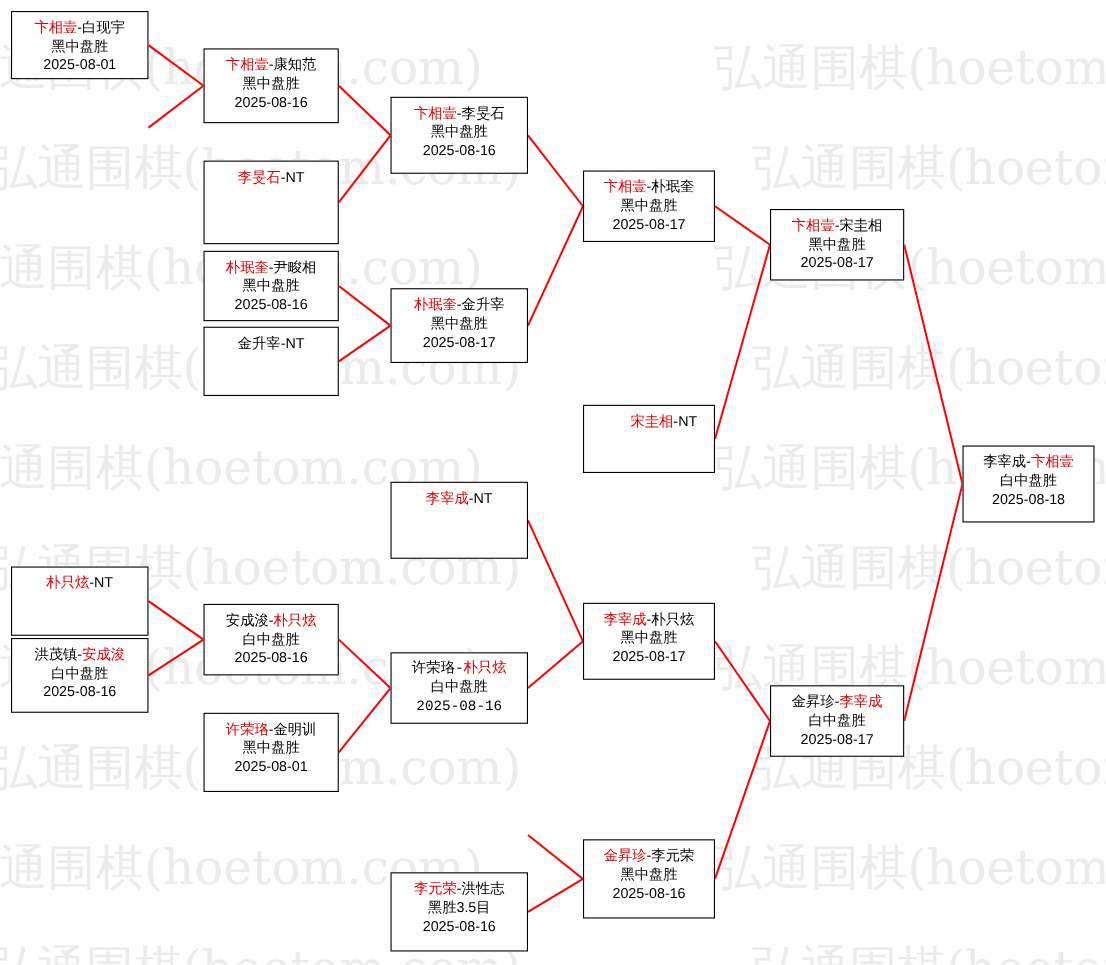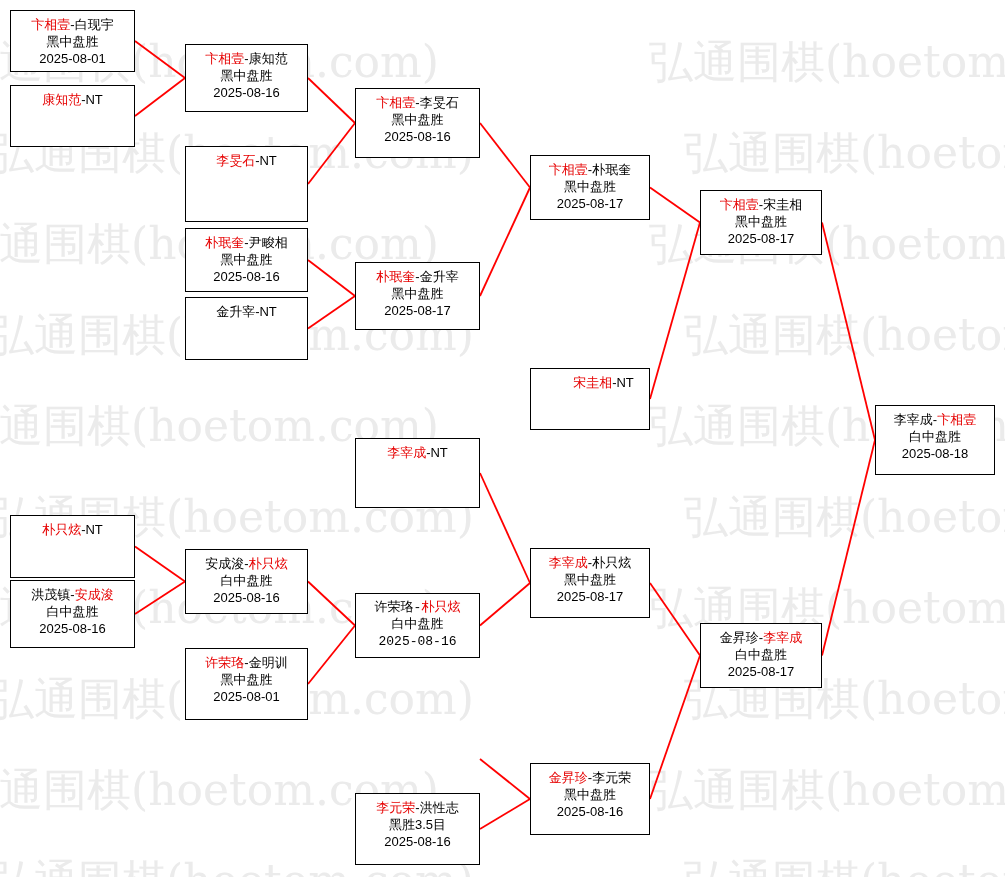--- a/index.html
+++ b/index.html
@@ -80,24 +80,20 @@
       <line x1="650" y1="583" x2="700" y2="655.5" stroke="#ff0000" stroke-width="1.8"></line>
       <line x1="650" y1="799" x2="700" y2="655.5" stroke="#ff0000" stroke-width="1.8"></line>
       <line x1="480" y1="759" x2="530" y2="799" stroke="#ff0000" stroke-width="1.8"></line>
       <line x1="480" y1="829" x2="530" y2="799" stroke="#ff0000" stroke-width="1.8"></line>
     </svg>
   <div class="box-layer">
       <div class="match-box" style="left: 10px; top: 10px; width: 125px; height: 62px; border-color: rgb(0, 0, 0); background: rgb(255, 255, 255);">
     <div class="players"><span style="color: rgb(230, 0, 0);">卞相壹</span><span style="color: rgb(0, 0, 0);">-白现宇</span></div>
     <div class="result">黑中盘胜</div>
     <div class="date">2025-08-01</div>
-  </div>
-      <div class="match-box" style="left: 10px; top: 85px; width: 125px; height: 62px; border-color: rgb(0, 0, 0); background: rgb(255, 255, 255);">
-    <div class="players"><span style="color: rgb(230, 0, 0);">康知范</span><span style="color: rgb(0, 0, 0);">-NT</span></div>
-
   </div>
       <div class="match-box" style="left: 185px; top: 44px; width: 123px; height: 68px; border-color: rgb(0, 0, 0); background: rgb(255, 255, 255);">
     <div class="players"><span style="color: rgb(230, 0, 0);">卞相壹</span><span style="color: rgb(0, 0, 0);">-康知范</span></div>
     <div class="result">黑中盘胜</div>
     <div class="date">2025-08-16</div>
   </div>
       <div class="match-box" style="left: 185px; top: 146px; width: 123px; height: 76px; border-color: rgb(0, 0, 0); background: rgb(255, 255, 255);">
     <div class="players"><span style="color: rgb(230, 0, 0);">李旻石</span><span style="color: rgb(0, 0, 0);">-NT</span></div>
 
   </div>

